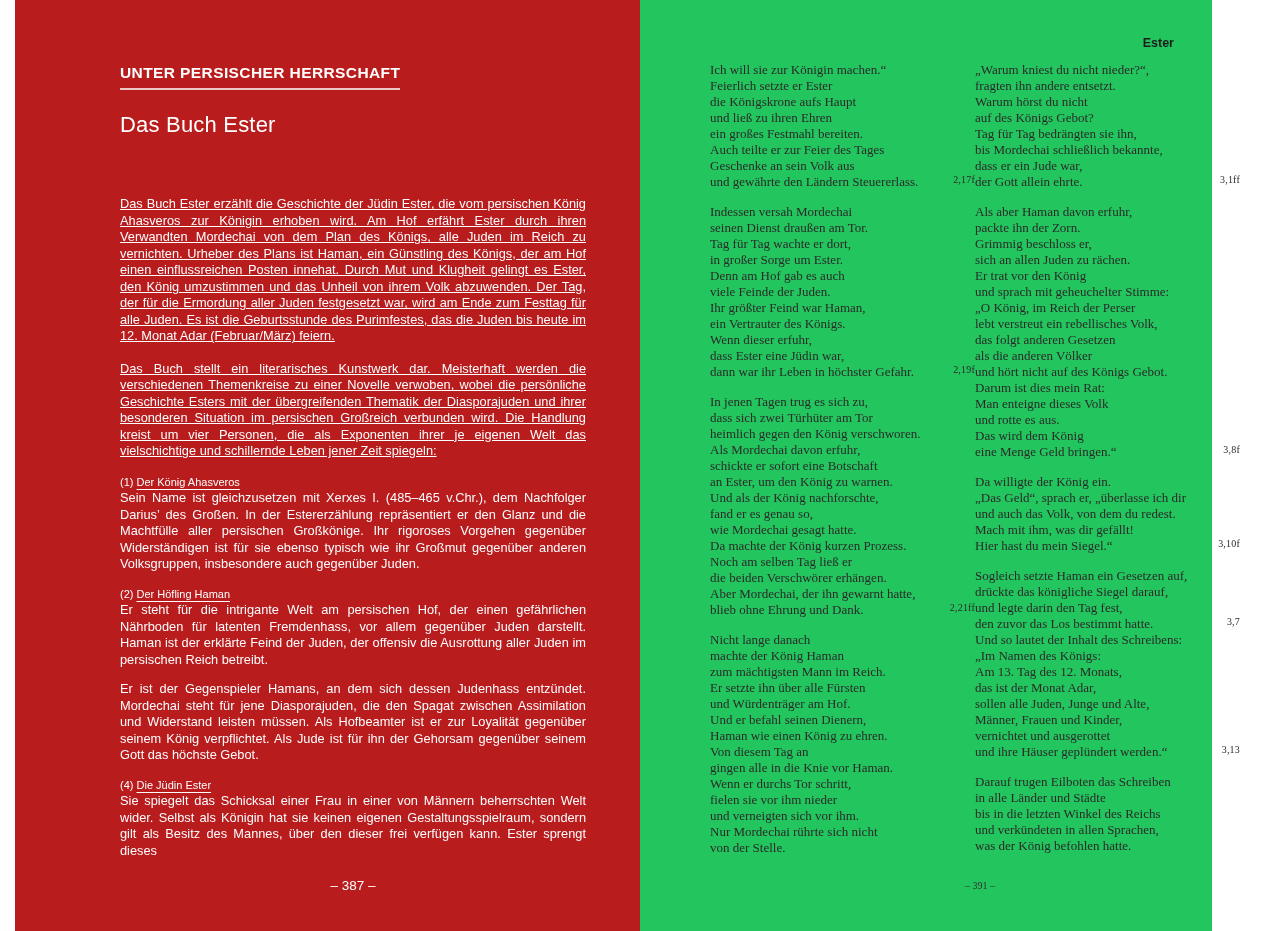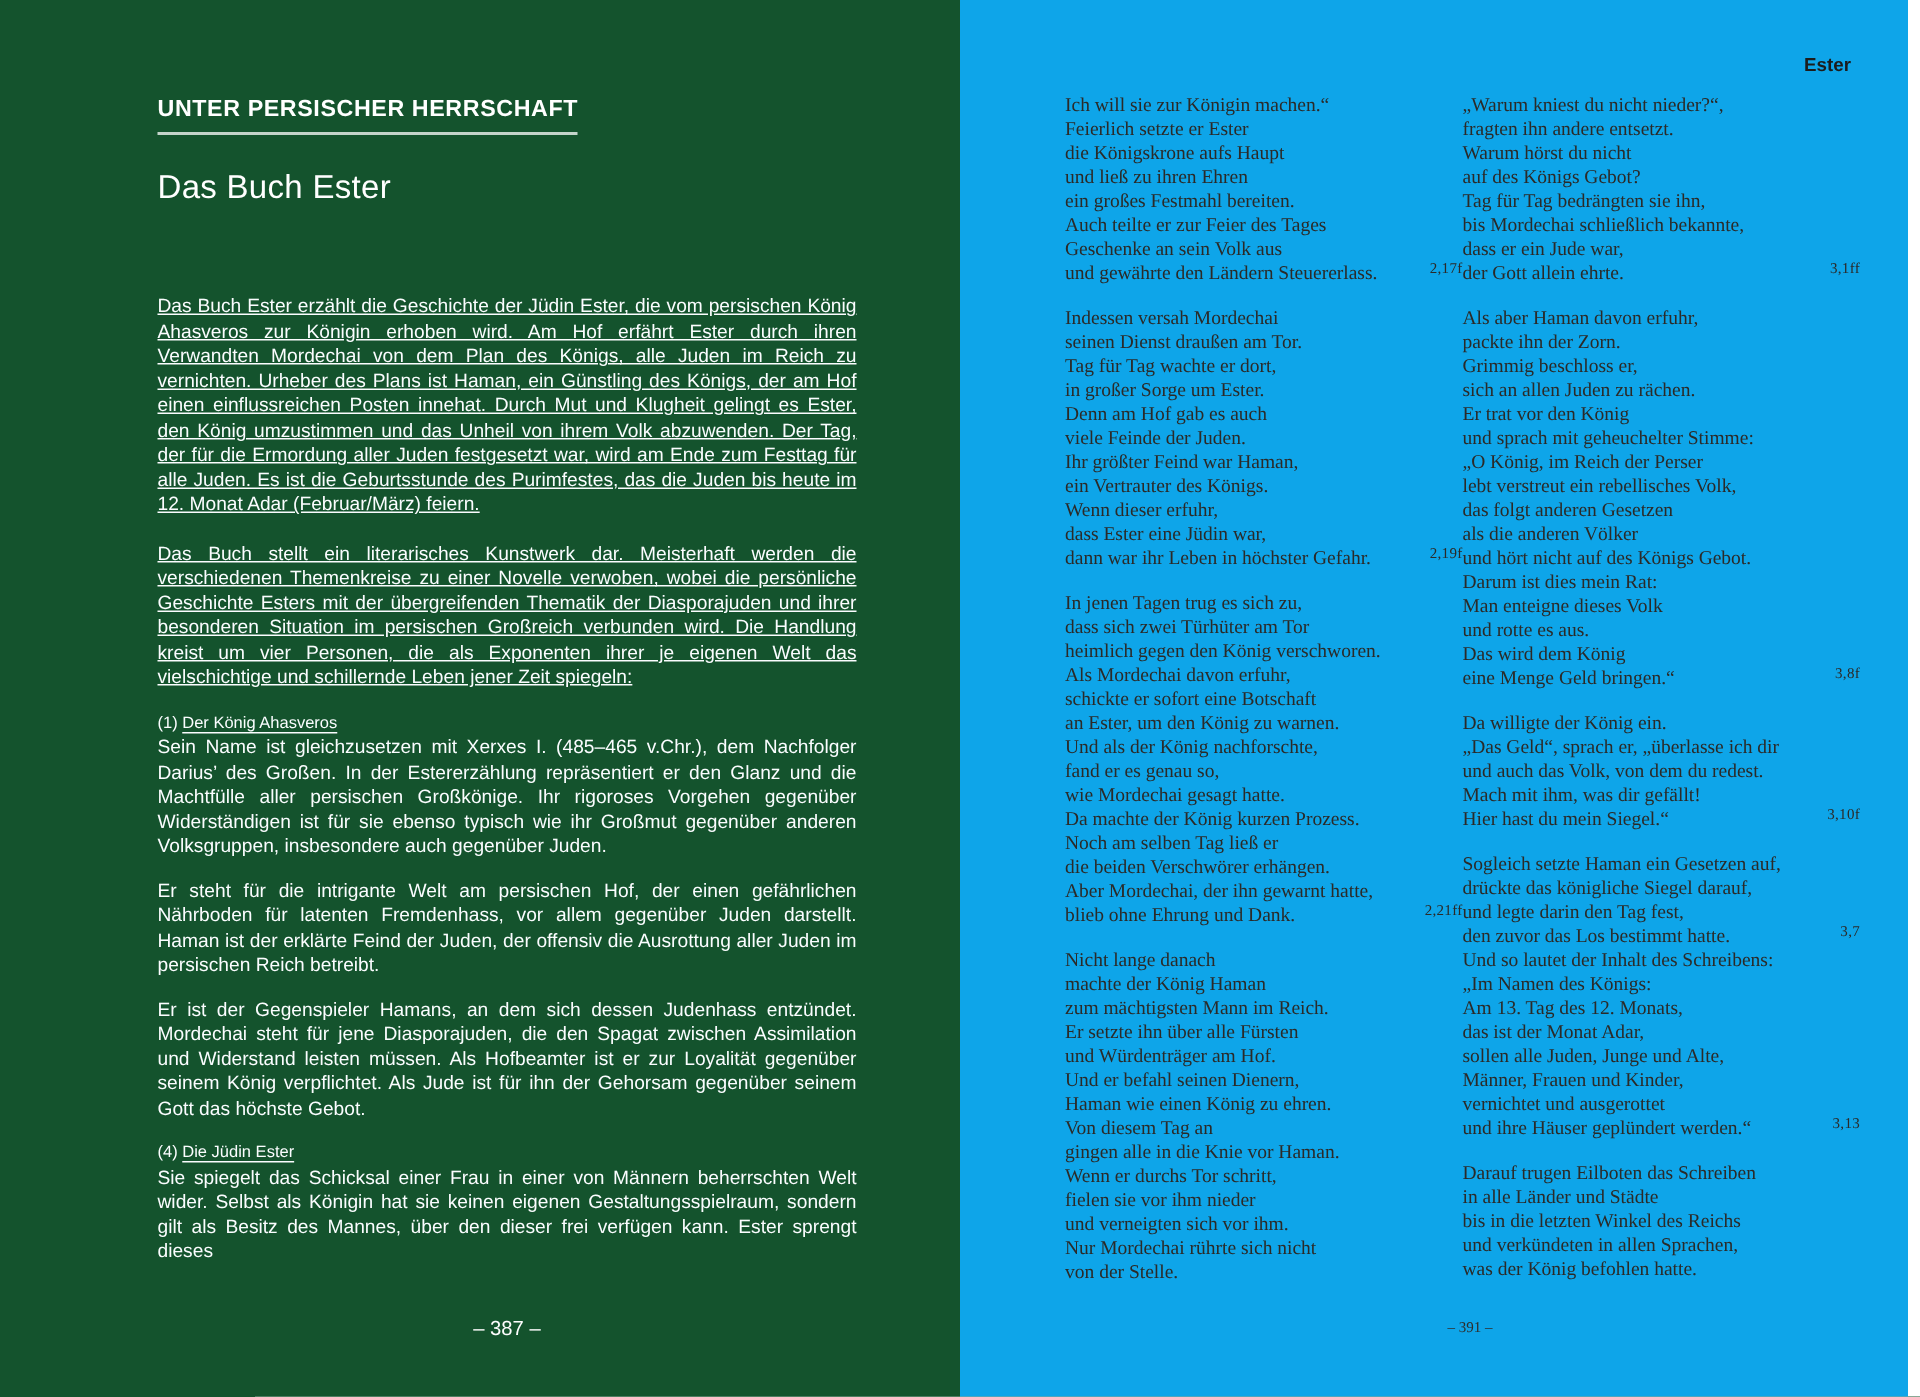--- a/index.html
+++ b/index.html
@@ -5,22 +5,22 @@
   html,body{margin:0;padding:0;}
   body{
     width:1280px;height:931px;overflow:hidden;
     background:#ffffff;
     font-family:"Liberation Sans", sans-serif;
   }
   .spread{position:relative;width:1280px;height:931px;}
 
   
   .page-left{
-    position:absolute;left:0;top:0;width:640px;height:931px;
-    background:#14532d;color:#ffffff;
+    position:absolute;left:15px;top:0;width:640px;height:931px;
+    background:#b91c1c;color:#ffffff;
   }
   .left-content{
     position:absolute;left:105px;top:0;width:466px;
   }
   .kicker{
     display:inline-block;
     margin-top:64px;
     font-size:15.5px;font-weight:bold;letter-spacing:.4px;
     padding-bottom:6px;
     border-bottom:2px solid rgba(255,255,255,.75);
@@ -52,22 +52,22 @@
     margin:0;font-size:12.8px;line-height:16.5px;
     text-align:justify;color:#fbfdff;
   }
   .pagenum-left{
     position:absolute;left:105px;top:878px;width:466px;
     text-align:center;font-size:13.5px;color:#fdfdfd;
   }
 
   
   .page-right{
-    position:absolute;left:640px;top:0;width:632px;height:931px;
-    background:#0ea5e9;color:#2b2a28;
+    position:absolute;left:640px;top:0;width:572px;height:931px;
+    background:#22c55e;color:#2b2a28;
   }
   .running-head{
     position:absolute;top:36px;right:38px;
     font-size:12.5px;font-weight:bold;color:#1c1c1c;
     font-family:"Liberation Sans", sans-serif;
   }
   .verse-cols{
     position:absolute;left:70px;top:62px;width:540px;
     display:flex;
     font-family:"Liberation Serif", serif;
@@ -104,20 +104,21 @@
       <div class="intro" id="intro">
           <p>Das Buch Ester erzählt die Geschichte der Jüdin Ester, die vom persischen König Ahasveros zur Königin erhoben wird. Am Hof erfährt Ester durch ihren Verwandten Mordechai von dem Plan des Königs, alle Juden im Reich zu vernichten. Urheber des Plans ist Haman, ein Günstling des Königs, der am Hof einen einflussreichen Posten innehat. Durch Mut und Klugheit gelingt es Ester, den König umzustimmen und das Unheil von ihrem Volk abzuwenden. Der Tag, der für die Ermordung aller Juden festgesetzt war, wird am Ende zum Festtag für alle Juden. Es ist die Geburtsstunde des Purimfestes, das die Juden bis heute im 12. Monat Adar (Februar/März) feiern.</p>
           <p>Das Buch stellt ein literarisches Kunstwerk dar. Meisterhaft werden die verschiedenen Themenkreise zu einer Novelle verwoben, wobei die persönliche Geschichte Esters mit der übergreifenden Thematik der Diasporajuden und ihrer besonderen Situation im persischen Großreich verbunden wird. Die Handlung kreist um vier Personen, die als Exponenten ihrer je eigenen Welt das vielschichtige und schillernde Leben jener Zeit spiegeln:</p>
         </div>
       <div class="persons" id="persons">
           <div class="person">
             <div class="head"><span>(1) </span><span class="pname">Der König Ahasveros</span></div>
             <p class="body">Sein Name ist gleichzusetzen mit Xerxes I. (485–465 v.Chr.), dem Nachfolger Darius’ des Großen. In der Estererzählung repräsentiert er den Glanz und die Machtfülle aller persischen Großkönige. Ihr rigoroses Vorgehen gegenüber Widerständigen ist für sie ebenso typisch wie ihr Großmut gegenüber anderen Volksgruppen, insbesondere auch gegenüber Juden.</p>
           </div>
           <div class="person">
+            <div class="head"><span>(2) </span><span class="pname">Der Höfling Haman</span></div>
             <p class="body">Er steht für die intrigante Welt am persischen Hof, der einen gefährlichen Nährboden für latenten Fremdenhass, vor allem gegenüber Juden darstellt. Haman ist der erklärte Feind der Juden, der offensiv die Ausrottung aller Juden im persischen Reich betreibt.</p>
           </div>
           <div class="person">
             <p class="body">Er ist der Gegenspieler Hamans, an dem sich dessen Judenhass entzündet. Mordechai steht für jene Diasporajuden, die den Spagat zwischen Assimilation und Widerstand leisten müssen. Als Hofbeamter ist er zur Loyalität gegenüber seinem König verpflichtet. Als Jude ist für ihn der Gehorsam gegenüber seinem Gott das höchste Gebot.</p>
           </div>
           <div class="person">
             <div class="head"><span>(4) </span><span class="pname">Die Jüdin Ester</span></div>
             <p class="body">Sie spiegelt das Schicksal einer Frau in einer von Männern beherrschten Welt wider. Selbst als Königin hat sie keinen eigenen Gestaltungsspielraum, sondern gilt als Besitz des Mannes, über den dieser frei verfügen kann. Ester sprengt dieses</p>
           </div>
         </div>

